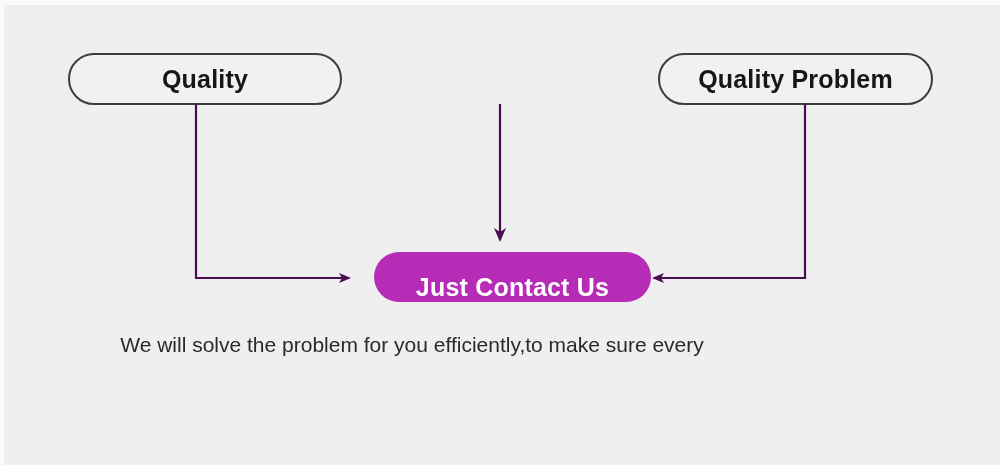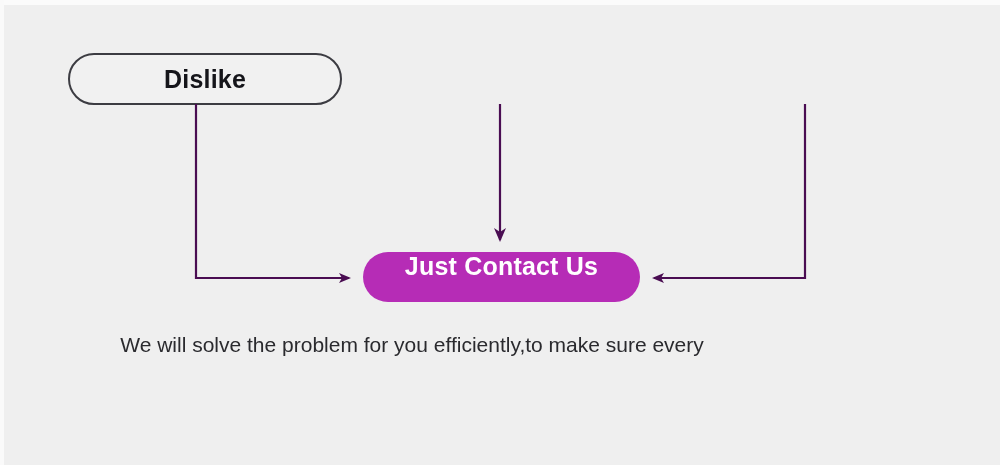--- a/index.html
+++ b/index.html
@@ -61,28 +61,28 @@
     white-space: nowrap;
   }
 
   #pill-dislike  { left: 68px;  top: 53px; width: 274px; }
   #pill-unsat    { left: 365px; top: 53px; width: 270px; }
   #pill-quality  { left: 658px; top: 53px; width: 275px; }
 
   
   .cta {
     position: absolute;
-    left: 363px;
+    left: 374px;
     top: 252px;
     width: 277px;
     height: 50px;
     border-radius: 26px;
     background: #b62cb6;
     display: flex;
-    align-items: flex-start;
+    align-items: flex-end;
     justify-content: center;
     box-sizing: border-box;
     z-index: 4;
   }
   .cta-label {
     font-size: 25px;
     font-weight: bold;
     color: #ffffff;
     letter-spacing: 0.2px;
     white-space: nowrap;
@@ -133,24 +133,27 @@
     </defs>
 
     <path d="M196,104 L196,278 L349,278" fill="none" stroke="#4a0d52" stroke-width="2.2" marker-end="url(#arrow-right)"></path>
 
     <path d="M500,104 L500,240" fill="none" stroke="#4a0d52" stroke-width="2.2" marker-end="url(#arrow-down)"></path>
 
     <path d="M805,104 L805,278 L654,278" fill="none" stroke="#4a0d52" stroke-width="2.2" marker-end="url(#arrow-left)"></path>
   </svg>
 
   <div class="pill" id="pill-dislike">
-    <span class="pill-label">Dislike</span>
+    <span class="pill-label">Quality</span>
   </div>
 
 
+  <div class="pill" id="pill-quality">
+    <span class="pill-label">Quality Problem</span>
+  </div>
 
   <div class="cta">
     <span class="cta-label">Just Contact Us</span>
   </div>
 
   <div class="caption">
     <span class="caption-line">We will solve the problem for you efficiently,to make sure every</span>
   </div>
 
 </div>

